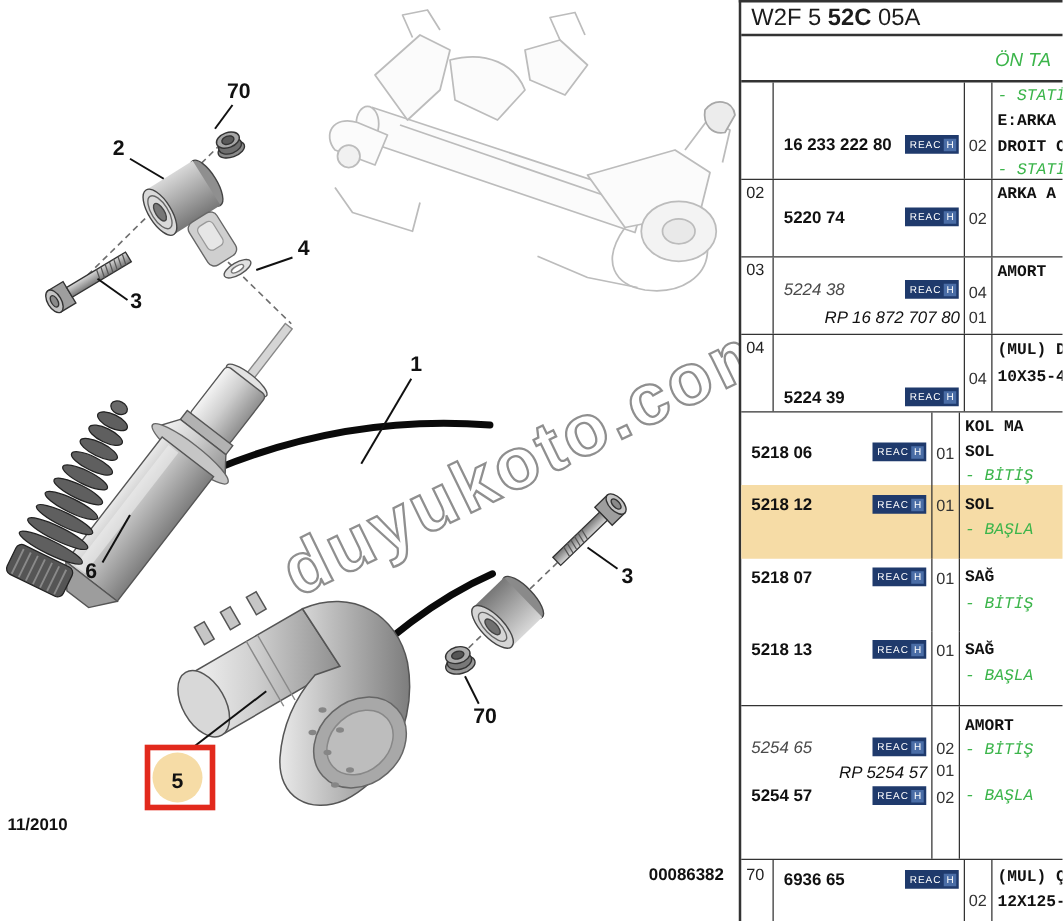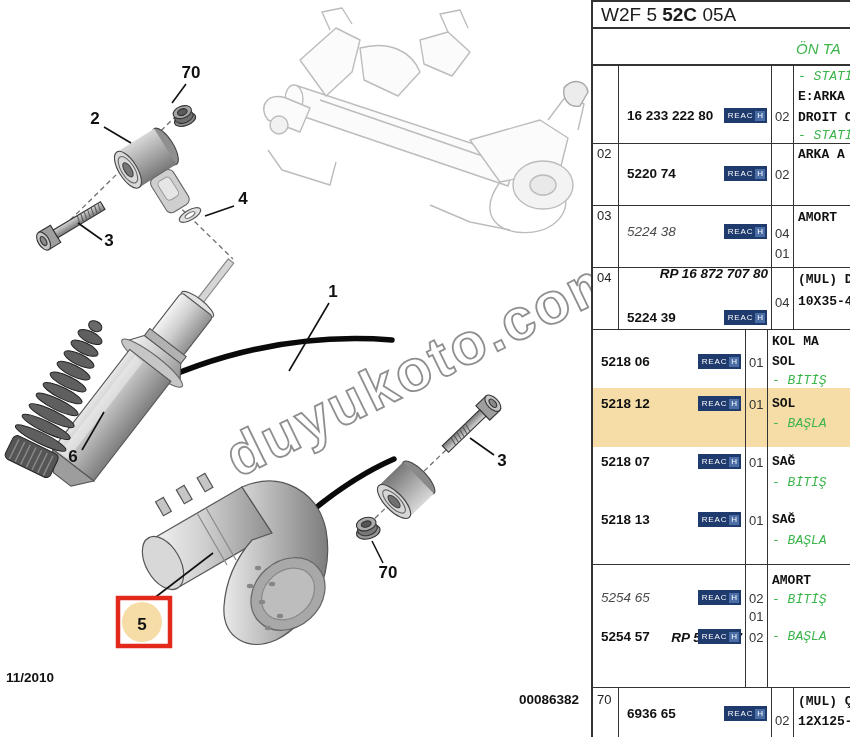--- a/index.html
+++ b/index.html
@@ -20,33 +20,33 @@
   .stack{flex:1;display:flex;flex-direction:column;min-width:0;}
   .entry{display:flex;position:relative;min-width:0;}
   .main{width:152px;position:relative;flex:none;}
   .qty{width:23px;border-left:1.5px solid #333;border-right:1.5px solid #333;
        position:relative;flex:none;box-sizing:border-box;font-size:13px;color:#333;}
   .desc{flex:1;position:relative;overflow:hidden;min-width:0;}
   .pline{position:absolute;left:8px;right:4px;display:flex;justify-content:space-between;
          align-items:flex-start;height:15px;}
   .pn{font-size:13.5px;font-weight:bold;color:#111;white-space:nowrap;}
   .pn.gray{font-weight:normal;font-style:italic;color:#4a4a4a;}
-  .rp{position:absolute;right:3px;font-size:13.5px;font-weight:bold;font-style:italic;
-      color:#111;white-space:nowrap;margin-top:20px;}
+  .rp{position:absolute;right:3px;font-size:13.5px;font-weight:normal;font-style:italic;
+      color:#111;white-space:nowrap;}
   .qv{position:absolute;left:3px;}
   .dl{position:absolute;left:4px;white-space:nowrap;font-size:13px;font-family:Liberation Mono, monospace;}
   .db{font-weight:bold;color:#111;}
   .dg{font-style:italic;color:#3cb54b;}
   .hl{background:#f6dca6;}
   .reach{display:inline-flex;align-items:center;background:#1f3a6c;color:#fff;
          font-size:8px;font-weight:normal;letter-spacing:.8px;padding:2.5px 2px 2.5px 4px;
          line-height:1;cursor:pointer;flex:none;}
   .reach .h2{background:#4a6da6;padding:1px 2px;margin-left:2px;letter-spacing:0;}
   
-  .fdate{position:absolute;top:670px;left:6px;font-size:13.5px;font-weight:bold;color:#111;}
+  .fdate{position:absolute;top:652px;left:6px;font-size:13.5px;font-weight:bold;color:#111;}
   .fdoc{position:absolute;top:692px;left:519px;width:60px;text-align:right;
         font-size:13.5px;font-weight:bold;color:#111;}
   
   svg{position:absolute;left:0;top:0;}
   .lbl{font-family:"Liberation Sans",sans-serif;font-size:17px;font-weight:bold;fill:#111;}
 </style>
 </head>
 <body>
 
 <svg width="592" height="737" viewBox="0 0 592 737">
@@ -434,21 +434,21 @@
     <div class="desc">
       <div class="dl db" style="top:8px">AMORT</div>
       <div class="dl dg" style="top:27px">- BİTİŞ</div>
       <div class="dl dg" style="top:64px">- BAŞLA</div>
     </div>
   </div>
 
   <div class="row" style="height:60px;border-bottom:none">
     <div class="ref" style="padding-top:4px">70</div>
     <div class="main">
-      <div class="pline" style="top:18px">
+      <div class="pline" style="top:8px">
         <span class="pn">6936 65</span>
         <span class="reach">
             <span>REAC</span>
             <span class="h2">H</span>
           </span>
       </div>
     </div>
     <div class="qty">
         <span class="qv" style="top:25px">02</span>
       </div>

